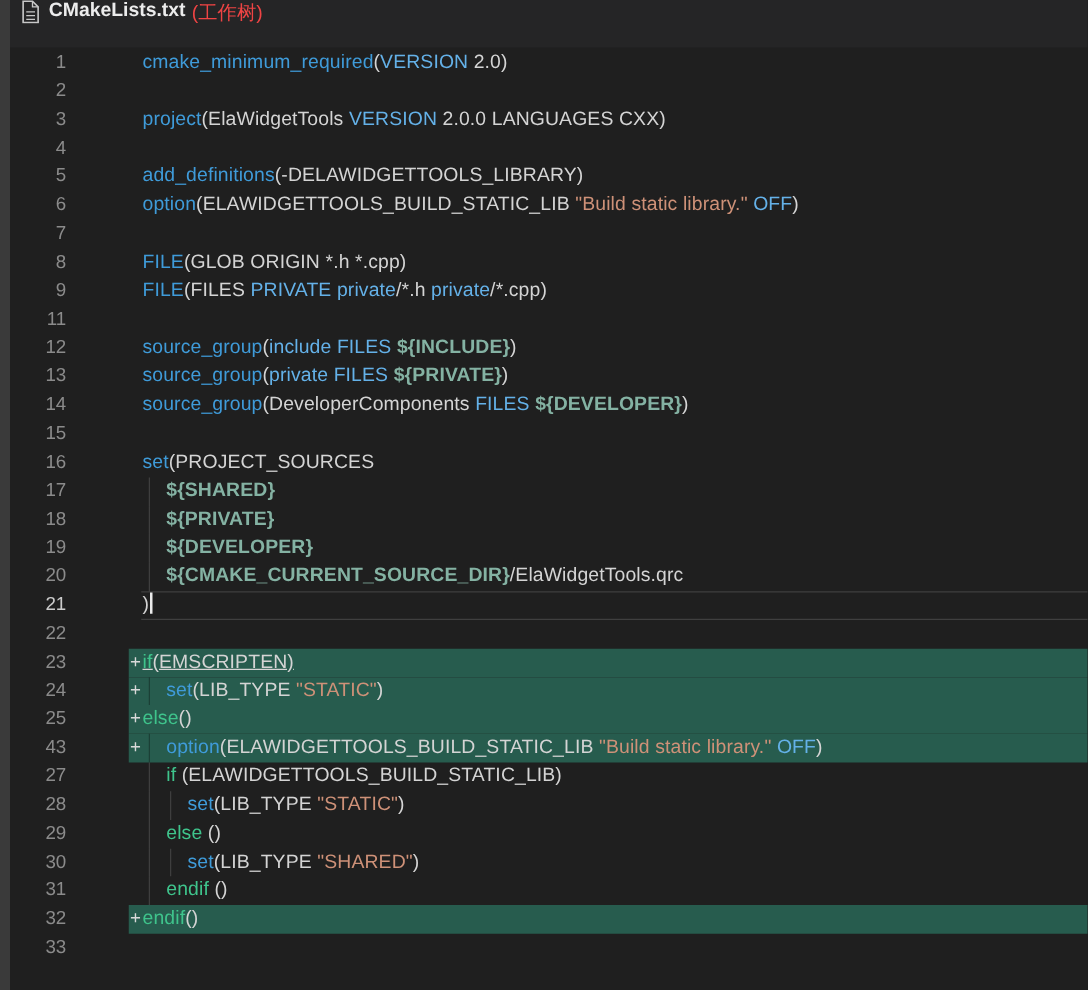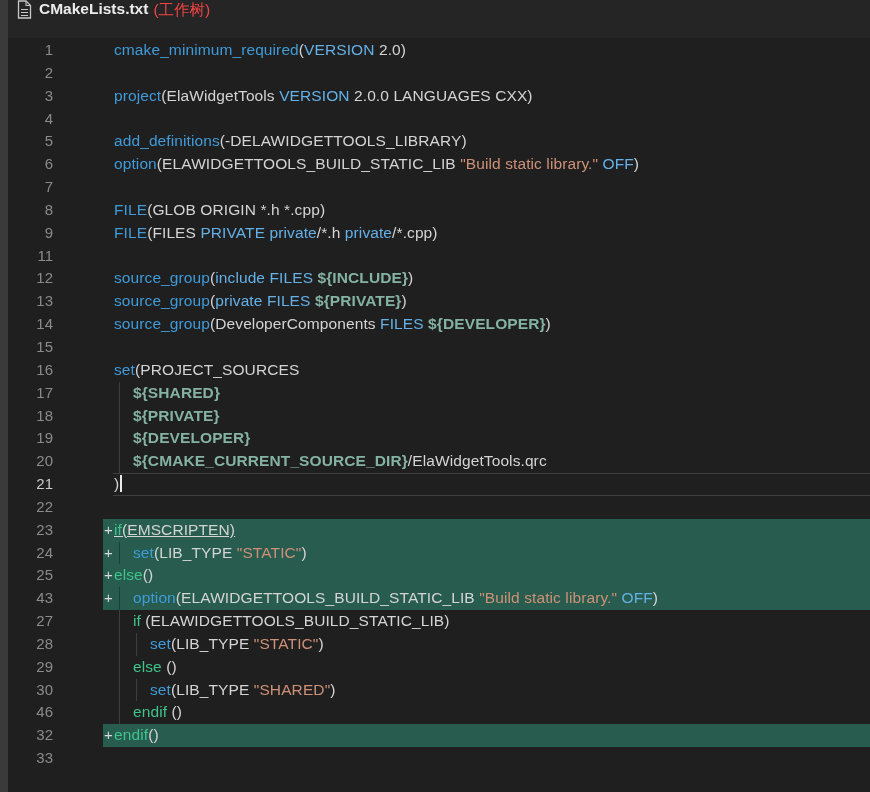--- a/index.html
+++ b/index.html
@@ -216,21 +216,21 @@
       <div class="guide" style="left: 119px;"></div>
       <div class="code" style="left: 133px;"><span class="tk-t">else</span><span class="tk-p"> ()</span></div>
     </div>
     <div class="row">
       <span class="lnum">30</span>
       <div class="guide" style="left: 119px;"></div>
       <div class="guide" style="left: 136px;"></div>
       <div class="code" style="left: 150px;"><span class="tk-c">set</span><span class="tk-p">(LIB_TYPE </span><span class="tk-s">"SHARED"</span><span class="tk-p">)</span></div>
     </div>
     <div class="row">
-      <span class="lnum">46</span>
+      <span class="lnum">31</span>
       <div class="guide" style="left: 119px;"></div>
       <div class="code" style="left: 133px;"><span class="tk-t">endif</span><span class="tk-p"> ()</span></div>
     </div>
     <div class="row diff">
       <div class="rowbg"></div>
       <span class="lnum">32</span>
       <span class="plus">+</span>
       <div class="code" style="left: 114px;"><span class="tk-t">endif</span><span class="tk-p">()</span></div>
     </div>
     <div class="row">

